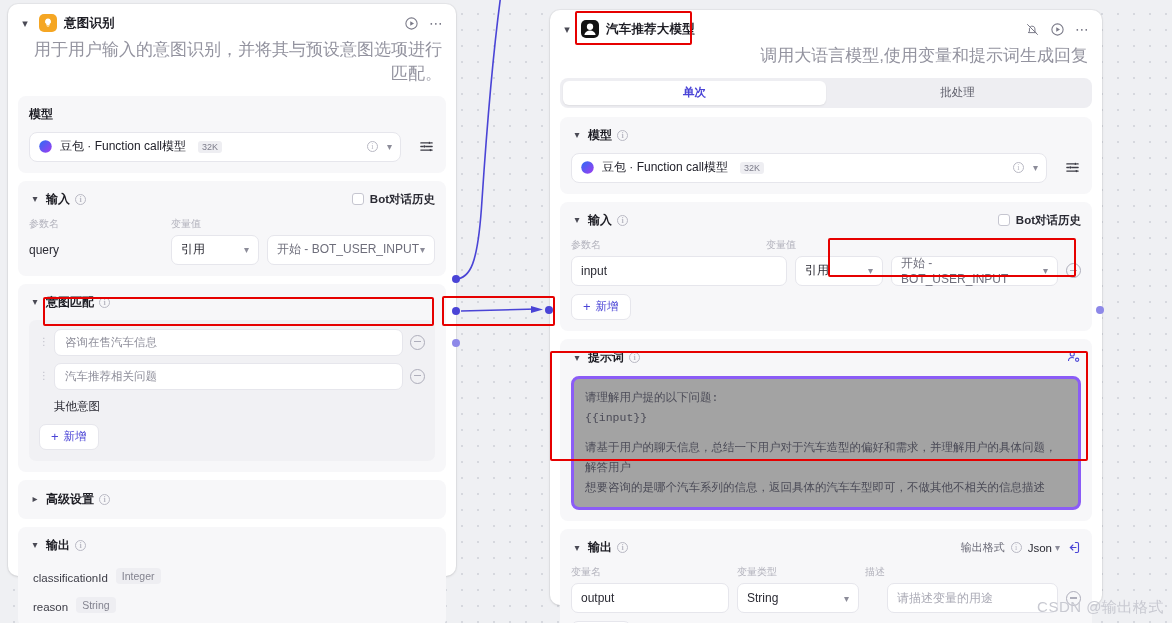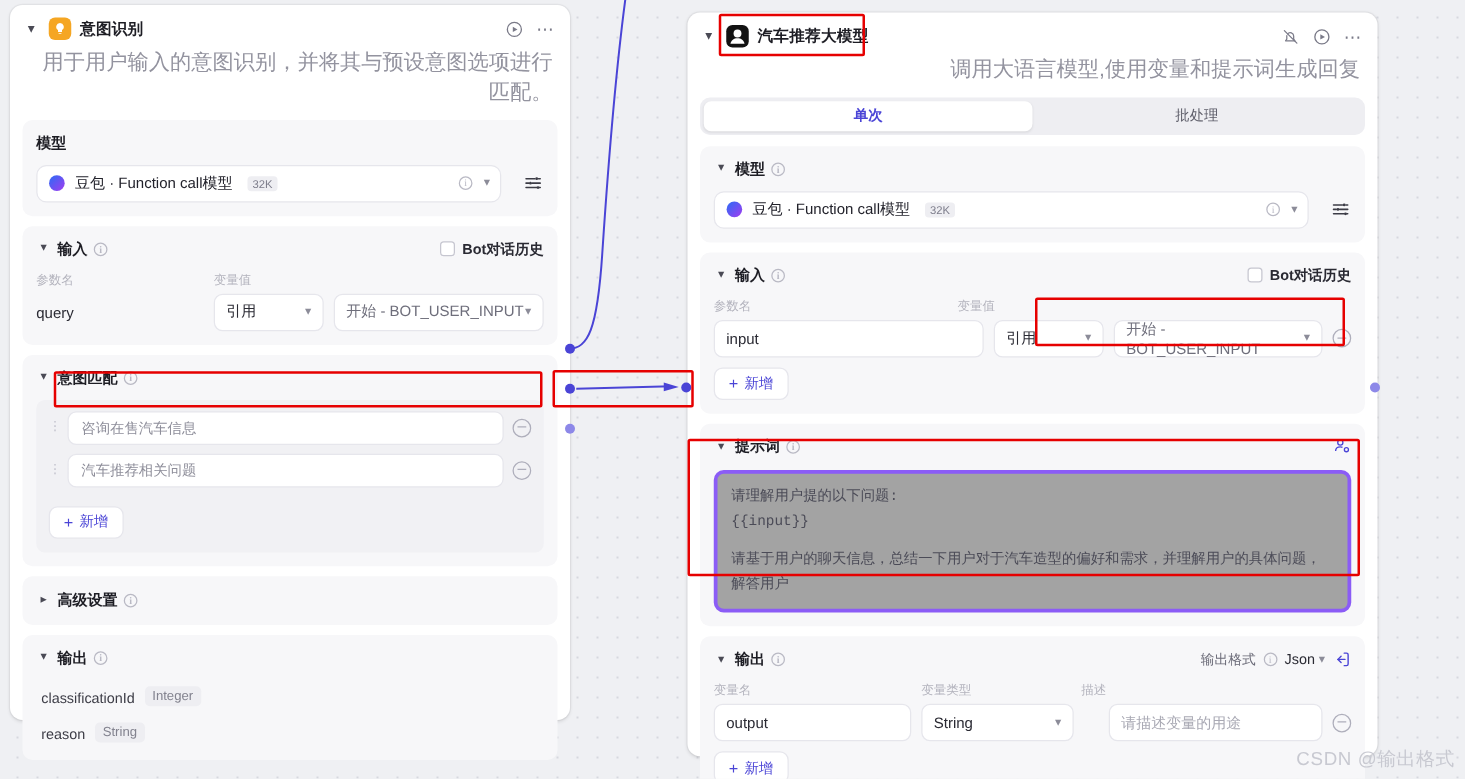--- a/index.html
+++ b/index.html
@@ -298,20 +298,21 @@
           </div>
           <span class="minus"></span>
         </div>
         <div class="intent-row">
           <span class="grip">⋮⋮</span>
           <div class="intent-input">
             <span>汽车推荐相关问题</span>
           </div>
           <span class="minus"></span>
         </div>
+        <div class="other-intent">其他意图</div>
         <div class="addbtn">
           <span class="plus">+</span>
           <span>新增</span>
         </div>
       </div>
     </div>
 
     <div class="sec-collapsed">
       <span class="chev" style="width:12px;height:12px;font-size:10px;">▸</span>
       <span>高级设置</span>
@@ -454,20 +455,21 @@
               <path d="M4 19c0-3.3 2.7-5.3 6-5.3 1 0 2 .2 2.8.6"></path>
               <circle cx="17.8" cy="17.2" r="2.6"></circle>
             </svg>
         </span>
       </div>
       <div class="prompt-box">
         <div>请理解用户提的以下问题:</div>
         <div>{{input}}</div>
         <div class="blank"></div>
         <div>请基于用户的聊天信息，总结一下用户对于汽车造型的偏好和需求，并理解用户的具体问题，解答用户</div>
+        <div>想要咨询的是哪个汽车系列的信息，返回具体的汽车车型即可，不做其他不相关的信息描述</div>
       </div>
     </div>
 
     <div class="sec">
       <div class="sec-title">
         <span class="chev">▾</span>
         <span>输出</span>
         <i class="info">i</i>
         <span class="out-right">
           <span>输出格式</span>

